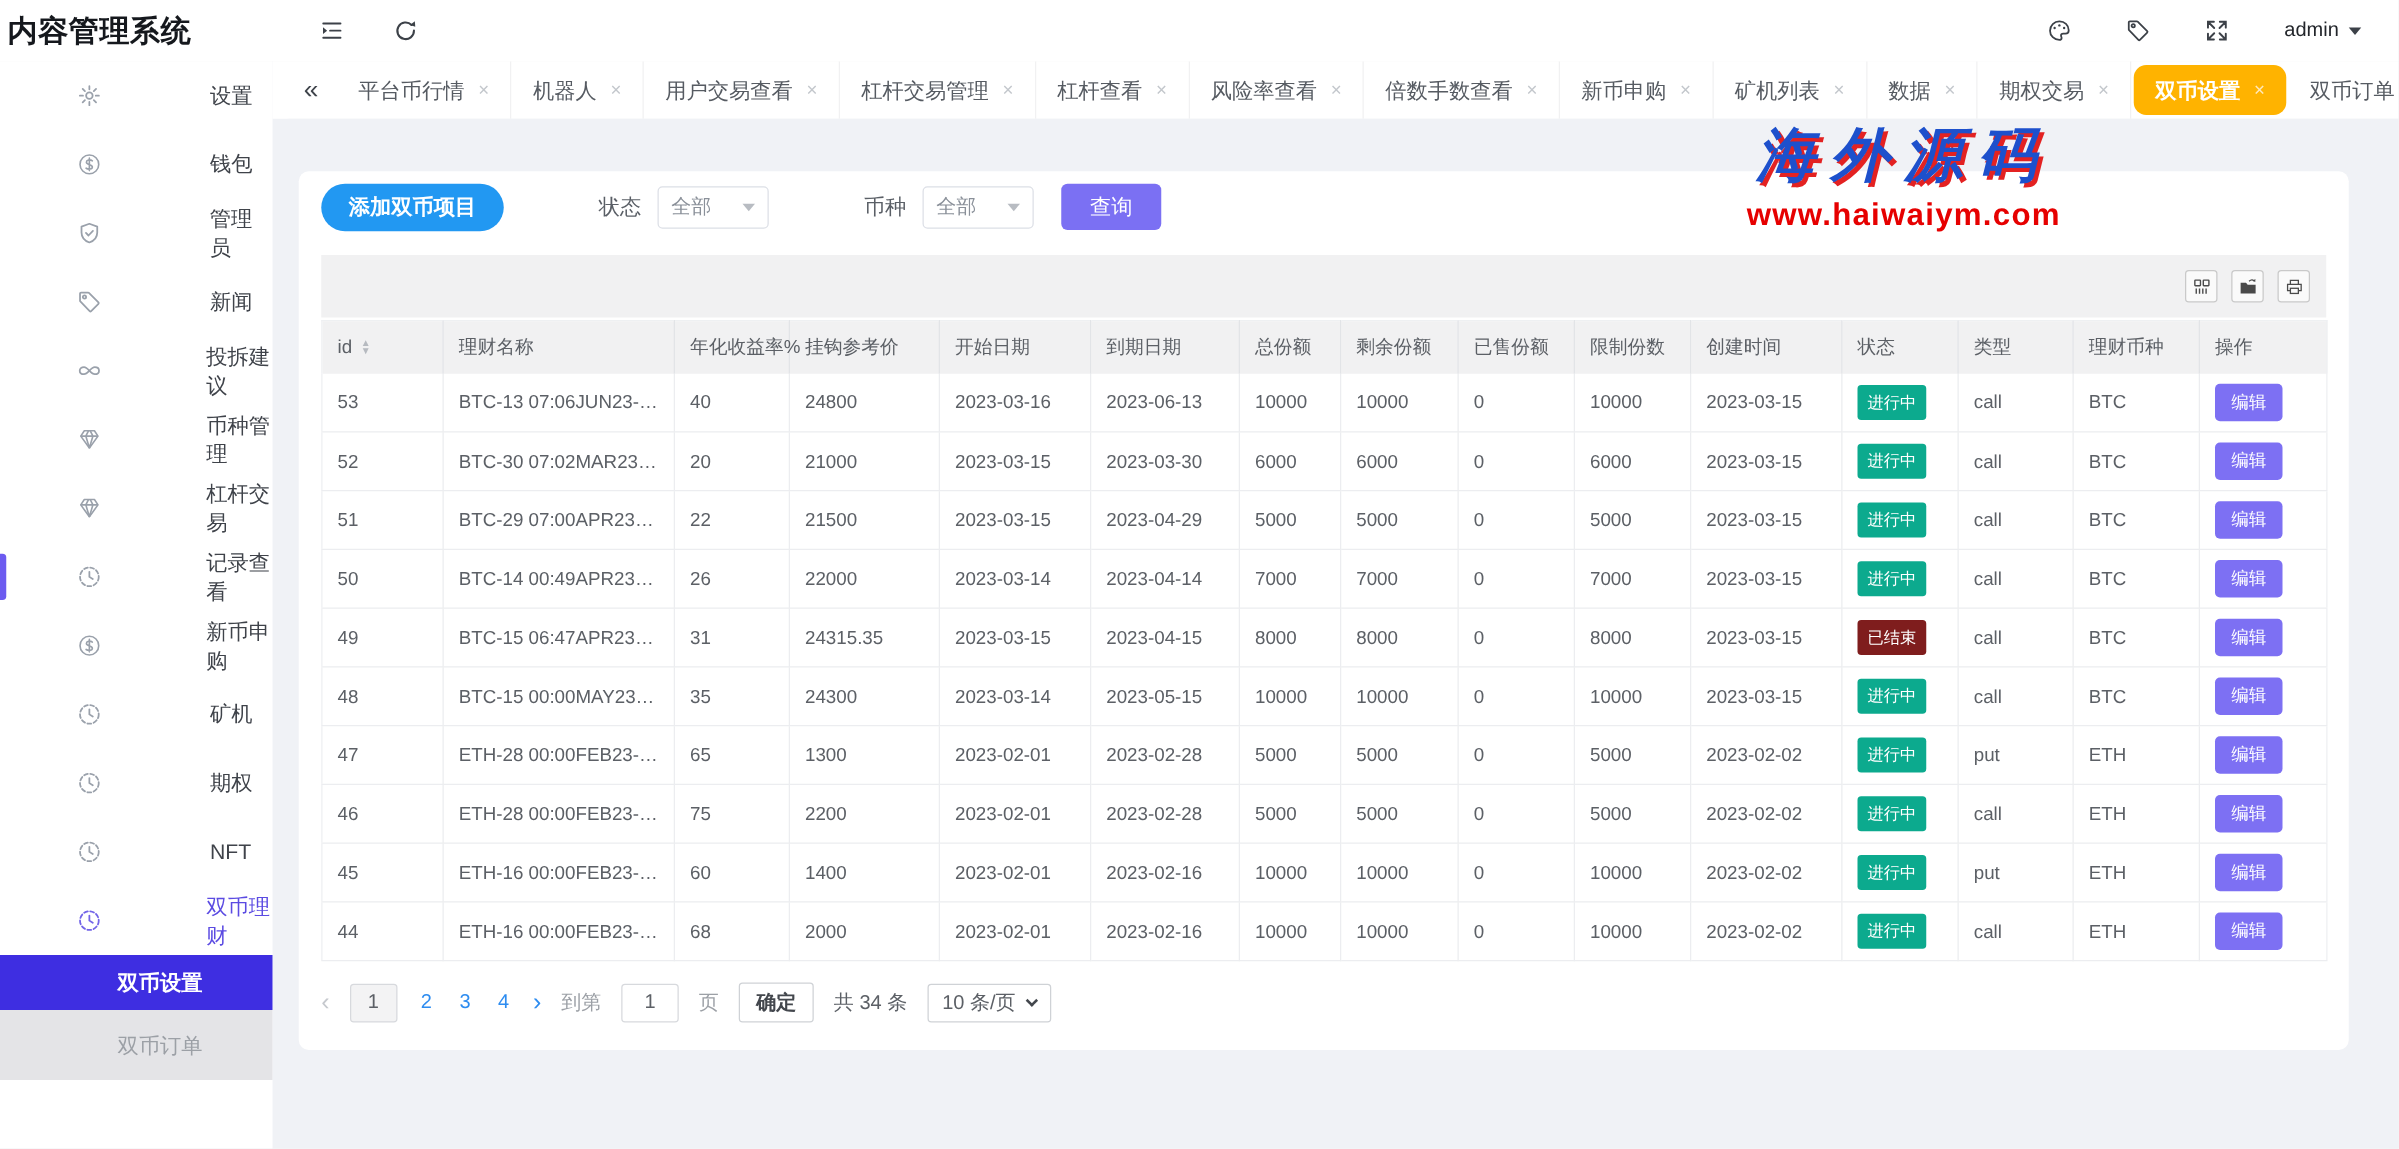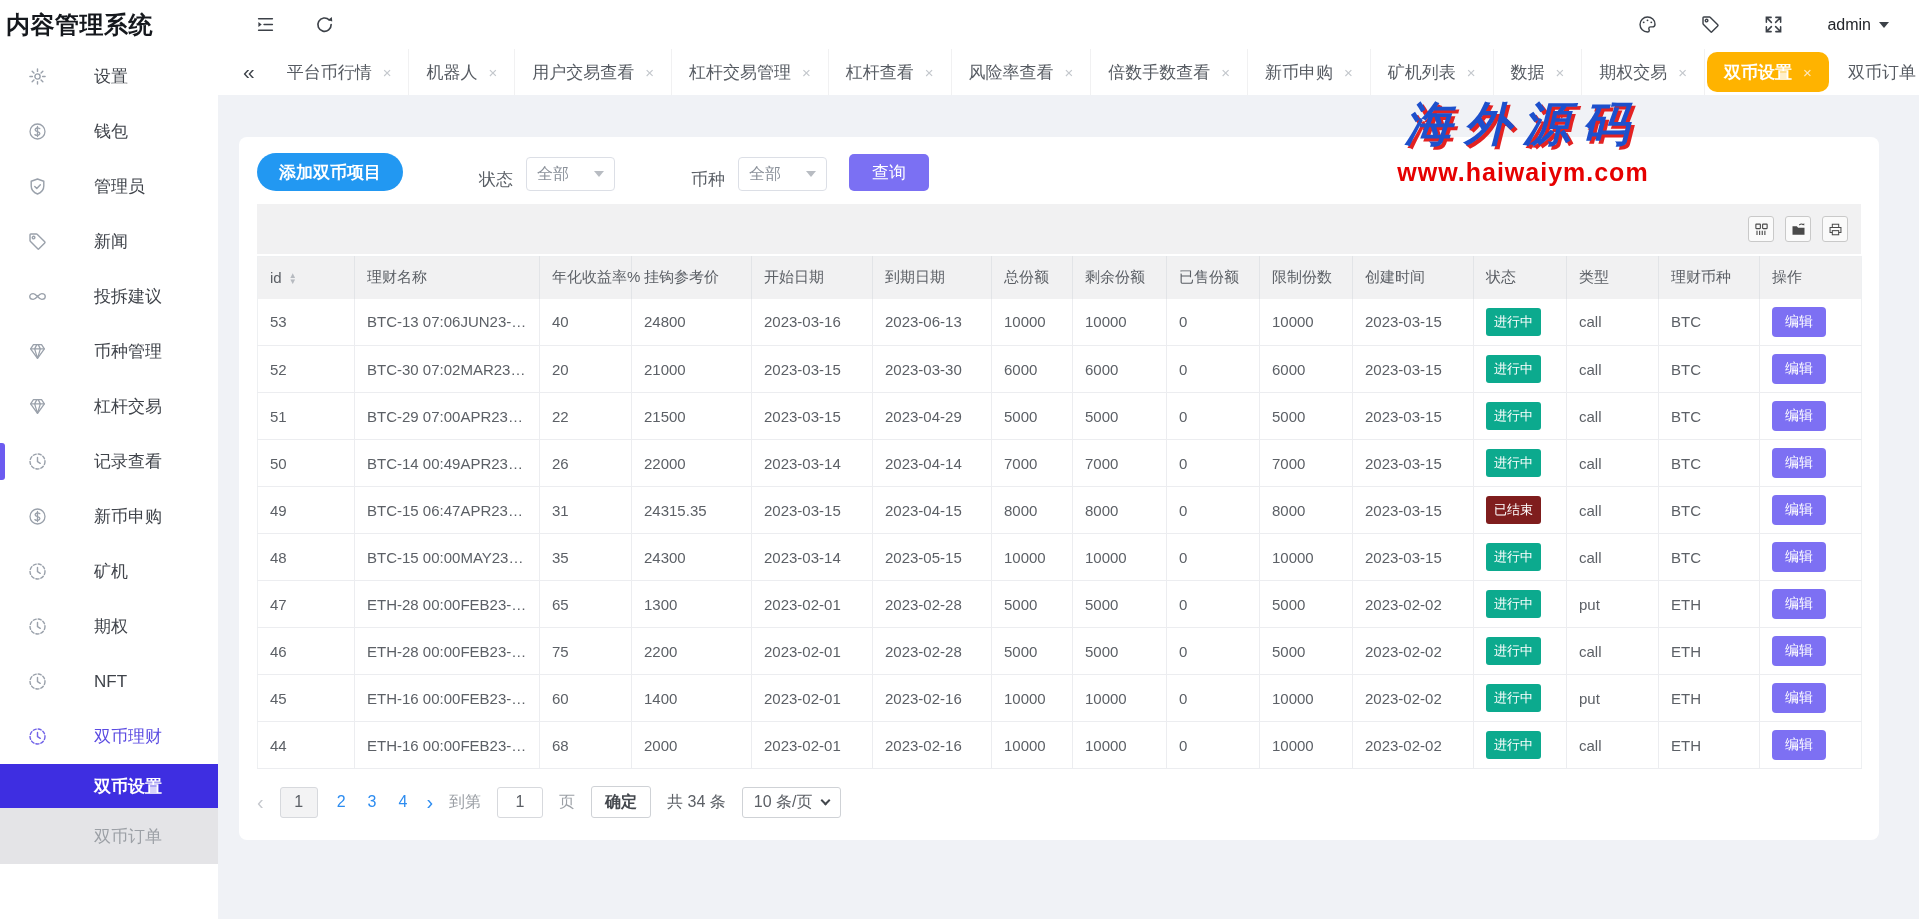--- a/index.html
+++ b/index.html
@@ -13,21 +13,21 @@
   .logo { width:218px; padding-left:6px; font-size:24px; font-weight:bold; color:#15181d; letter-spacing:.5px; }
   .topbar-left { display:flex; align-items:center; gap:40px; margin-left:38px; color:#3c4148; }
   .topbar-right { margin-left:auto; display:flex; align-items:center; gap:44px; margin-right:30px; color:#3c4148; }
   .tool-icon { display:inline-flex; cursor:pointer; }
   .tool-icon svg { width:19px; height:19px; }
   .admin { display:flex; align-items:center; gap:8px; font-size:16px; color:#23262b; cursor:pointer; }
   .caret-tri { width:0; height:0; border-left:5px solid transparent; border-right:5px solid transparent; border-top:6px solid #3c4148; display:inline-block; }
 
   
   .sidebar { position:absolute; top:49px; left:0; width:218px; bottom:0; background:#fff; z-index:4; }
-  .menu-item { height:55px; display:flex; align-items:center; padding-left:28px; position:relative; font-size:17px; color:#3f434a; cursor:pointer; }
+  .menu-item { height:55px; display:flex; align-items:center; padding-left:62px; position:relative; font-size:17px; color:#3f434a; cursor:pointer;gap:40px; }
   .mi-icon { width:22px; margin-right:44px; color:#9aa1ab; display:inline-flex; }
   .mi-icon svg { width:19px; height:19px; }
   .mi-active { color:#5b4be2; }
   .mi-active .mi-icon { color:#7264e8; }
   .mi-indicator::before { content:""; position:absolute; left:0; top:9px; bottom:9px; width:5px; background:#6c5bf0; border-radius:0 3px 3px 0; }
   .submenu-item { height:44px; display:flex; align-items:center; padding-left:94px; font-size:17px; cursor:pointer; }
   .sub-active { background:#3e2ee1; color:#fff; font-weight:bold; }
   .sub-muted { background:#e4e4e7; color:#9ca0a6; height:56px; align-items:center; }
 
   
@@ -44,21 +44,21 @@
 
   .content { position:absolute; top:46px; left:0; right:0; bottom:0; background:#f0f2f6; border-top-left-radius:14px; overflow:hidden; }
 
   
   .watermark { position:absolute; top:44px; left:1090px; width:430px; text-align:center; z-index:30; pointer-events:none; }
   .wm1 { font-size:47px; font-weight:bold; font-style:italic; color:#1d50cc; letter-spacing:12px; text-shadow:3px 3px 0 #e32222; font-family:"Liberation Serif","DejaVu Serif",serif; }
   .wm2 { font-size:25px; font-weight:bold; color:#e60000; margin-top:2px; letter-spacing:1px; }
 
   
   .card { margin:42px 40px 0 21px; background:#fff; border-radius:8px; padding-bottom:22px; }
-  .filters { display:flex; align-items:flex-end; padding:3px 18px 0 18px; height:54px; }
+  .filters { display:flex; align-items:center; padding:3px 18px 0 18px; height:54px; }
   .btn-add { width:146px; height:38px; border:none; border-radius:19px; background:#2298f2; color:#fff; font-size:17px; font-weight:bold; cursor:pointer; font-family:inherit; }
   .f-label { margin-left:76px; color:#5a5f66; font-size:17px; }
   .f-label + .select { margin-left:13px; }
   .select { width:89px; height:34px; border:1px solid #dcdfe6; border-radius:4px; display:flex; align-items:center; justify-content:space-between; padding:0 10px; font-size:16px; color:#8a9099; cursor:pointer; background:#fff; }
   .sel-caret { width:0; height:0; border-left:5px solid transparent; border-right:5px solid transparent; border-top:6px solid #b8bcc2; }
   .btn-query { margin-left:22px; width:80px; height:37px; border:none; border-radius:5px; background:#7b70f3; color:#fff; font-size:17px; cursor:pointer; font-family:inherit; }
 
   .table-toolbar { margin:13px 18px 0 18px; height:50px; background:#f1f1f2; display:flex; align-items:center; justify-content:flex-end; gap:11px; padding-right:13px; }
   .tb-btn { width:26px; height:26px; background:#fafafa; border:1px solid #c9c9c9; border-radius:3px; display:inline-flex; align-items:center; justify-content:center; color:#4a4a4a; cursor:pointer; }
   .tb-btn svg { width:15px; height:15px; }

